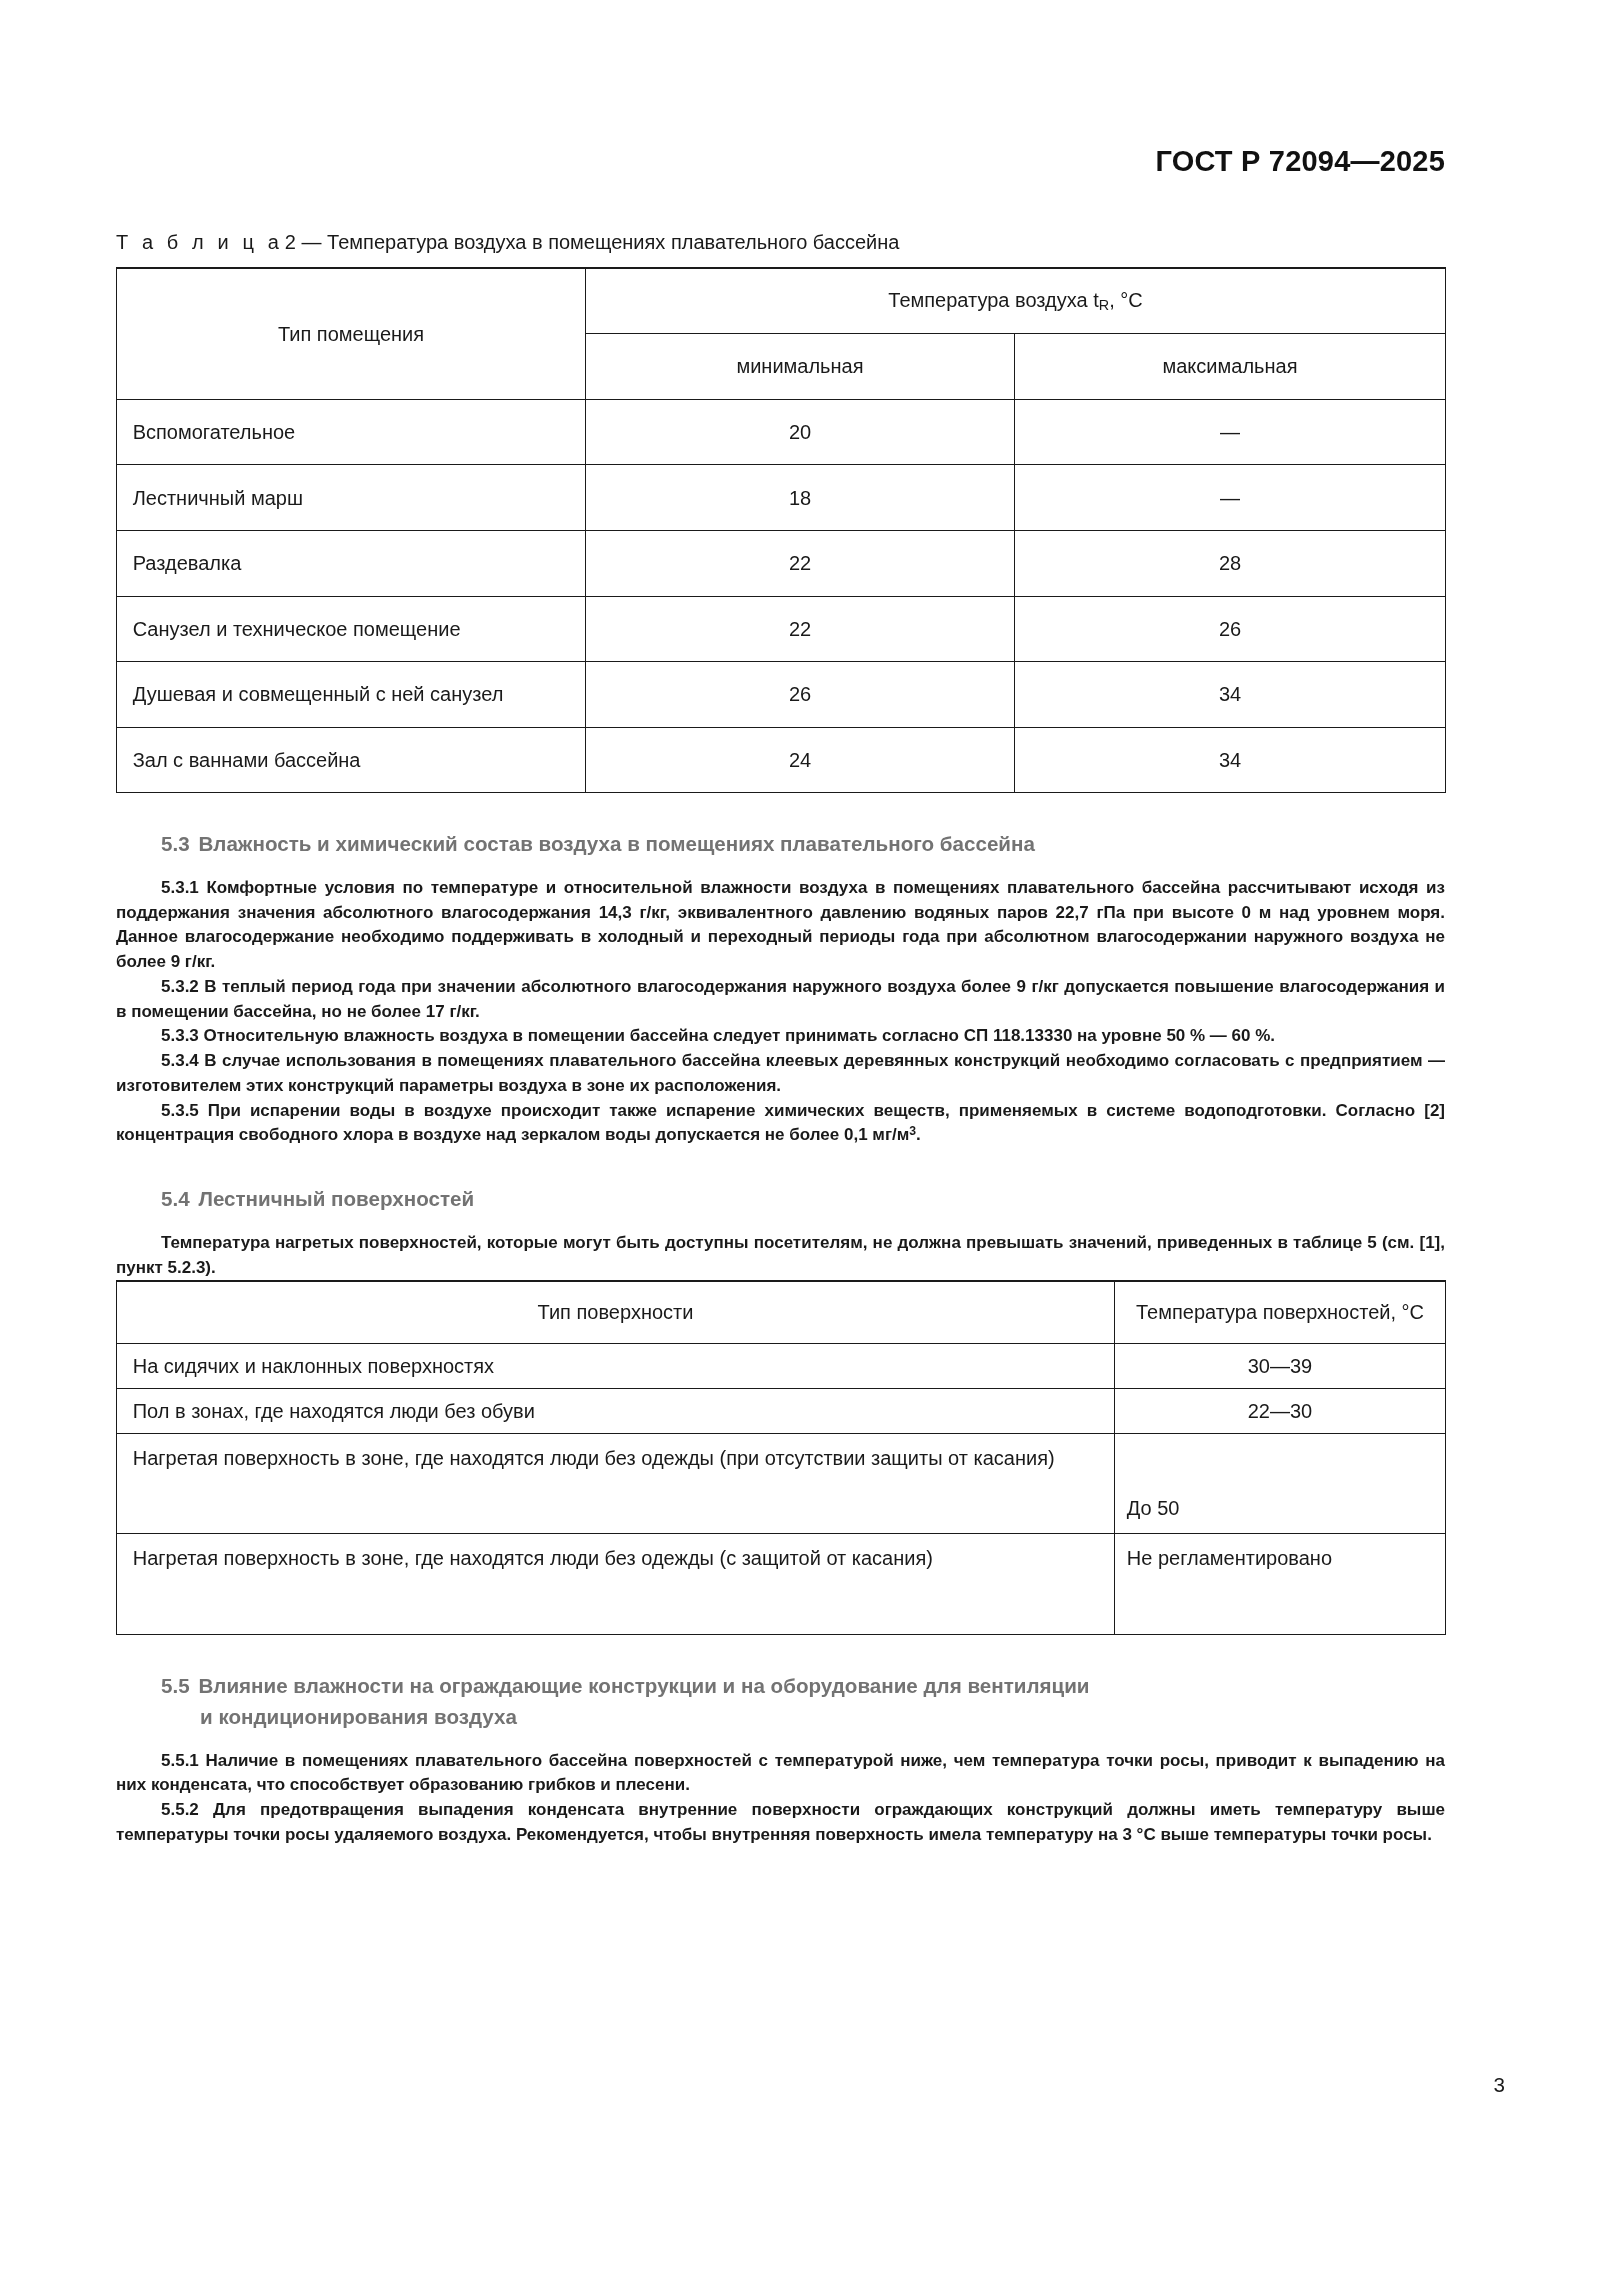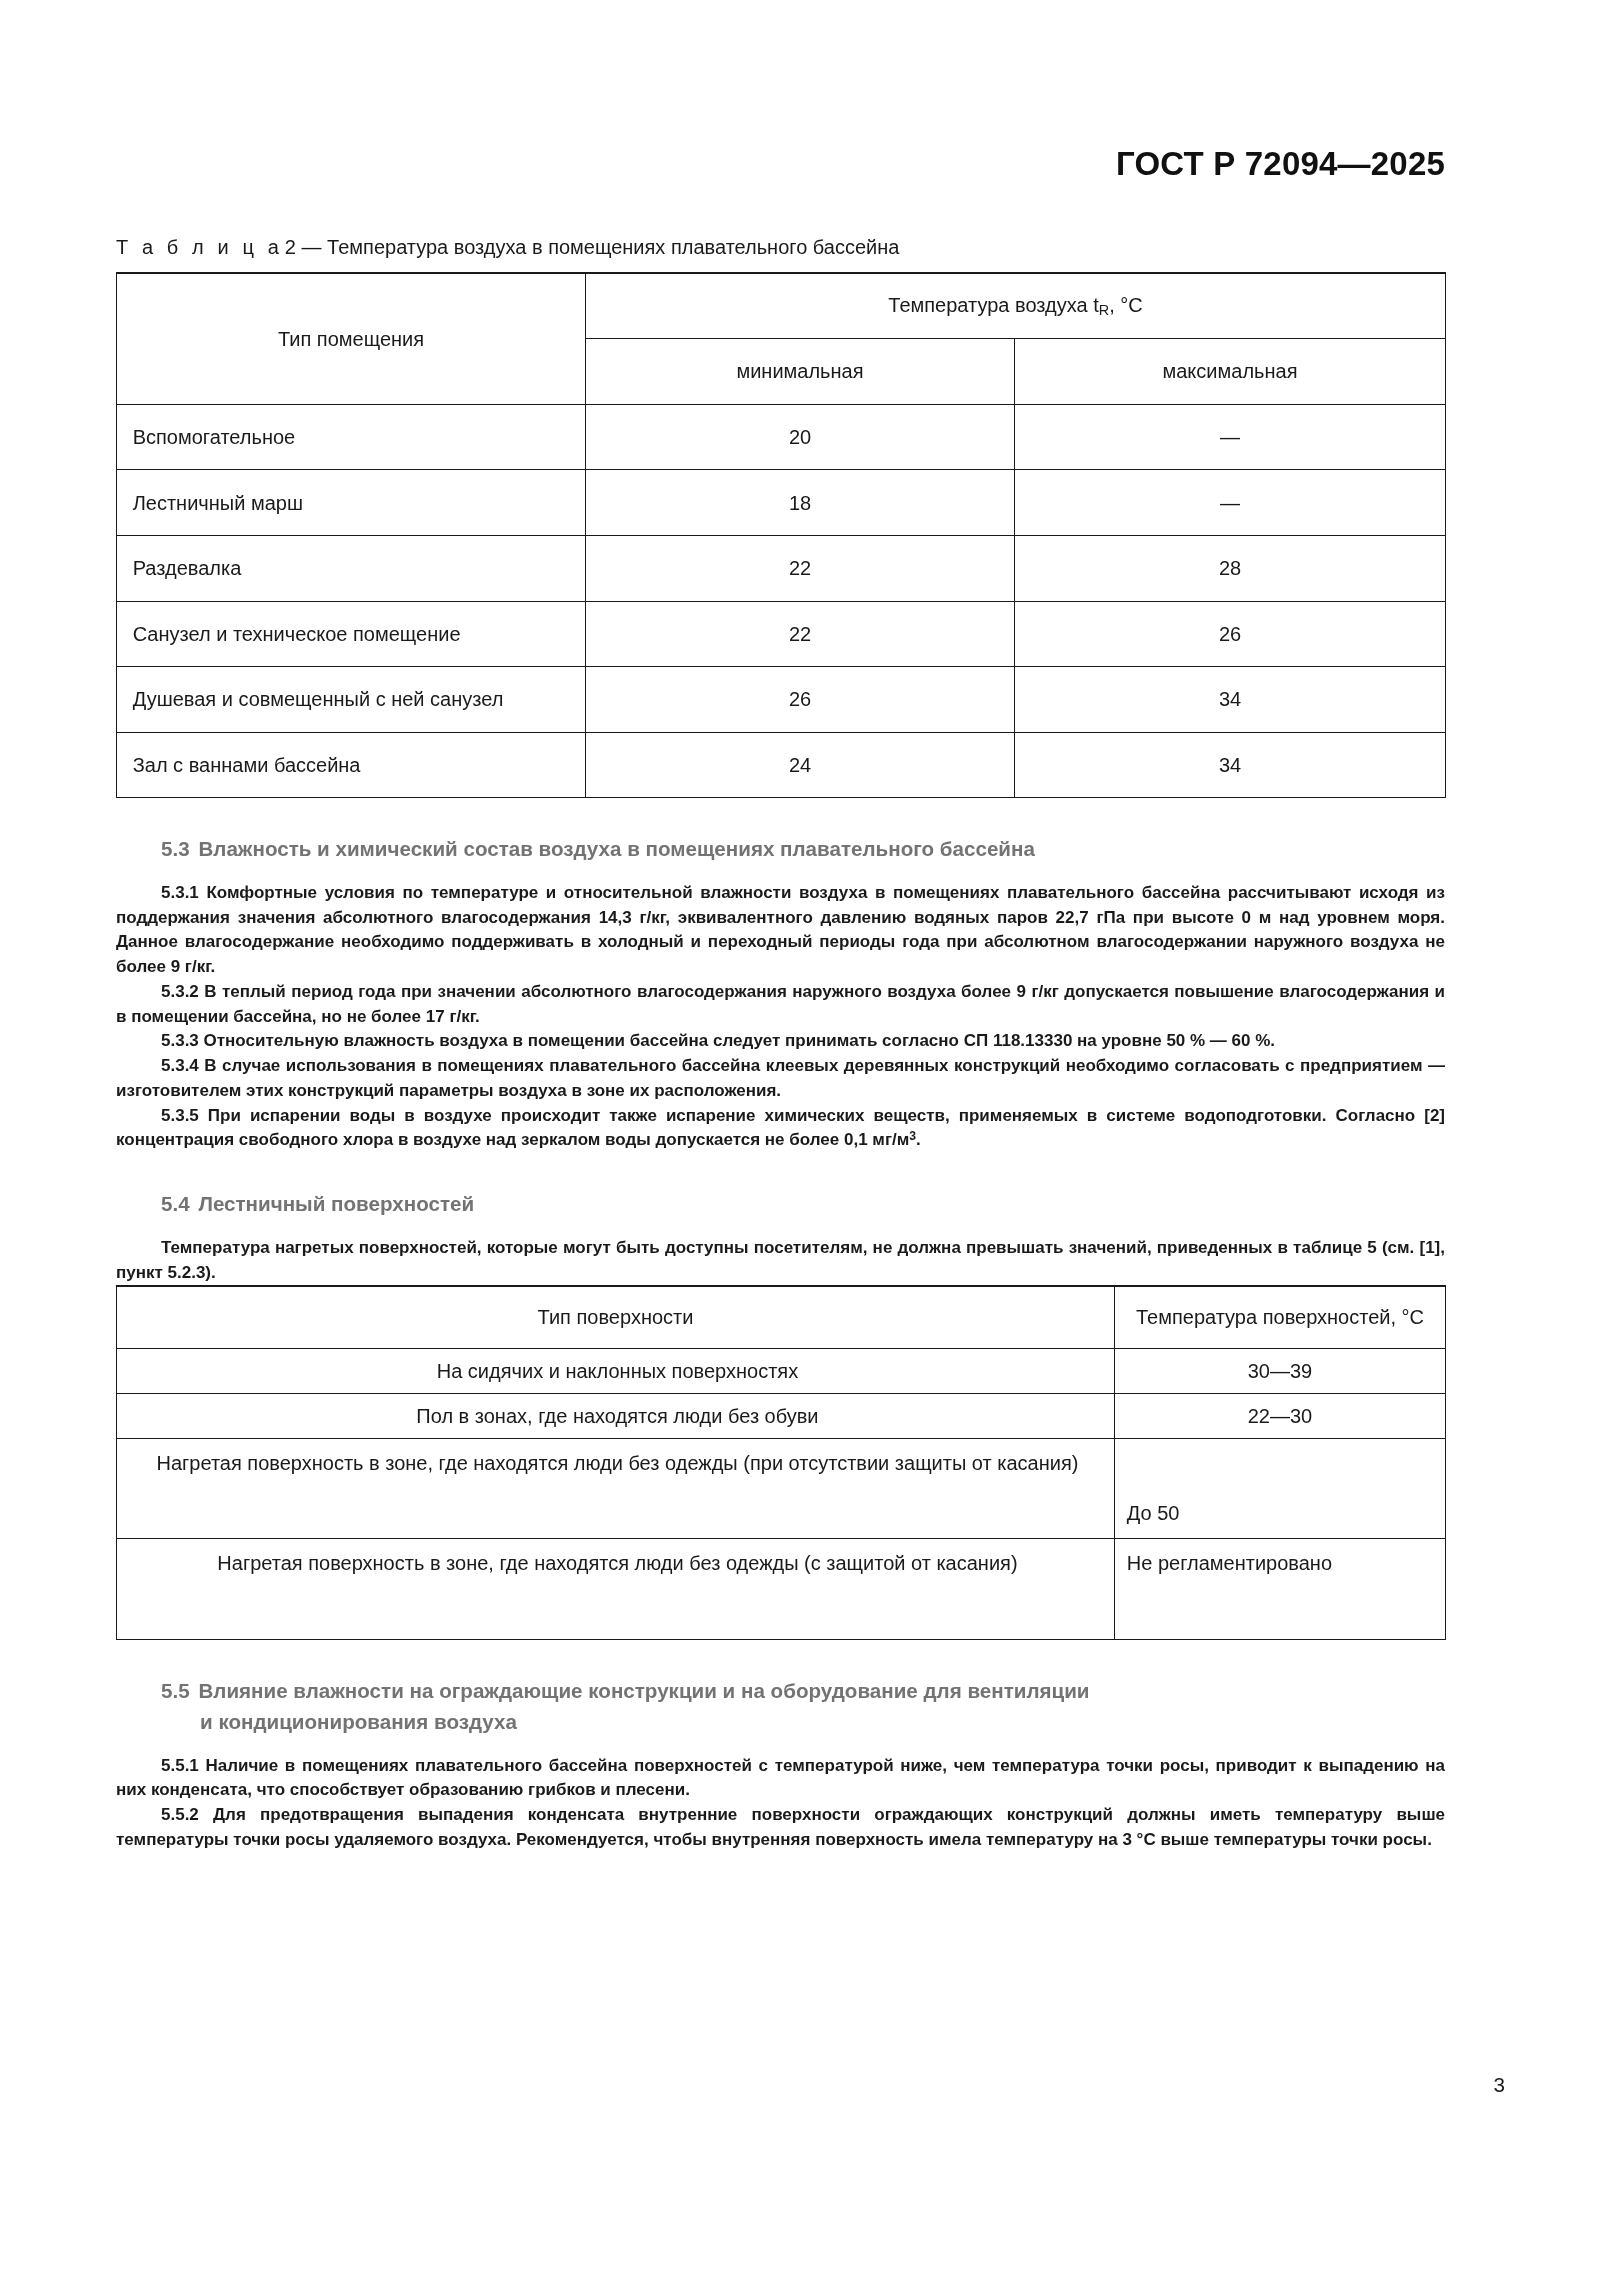--- a/index.html
+++ b/index.html
@@ -25,21 +25,21 @@
     position: absolute;
     left: 116px;
     top: 0;
     width: 1329px;
   }
 
   
   .doc-header {
     margin-top: 145px;
     text-align: right;
-    font-size: 33px;
+    font-size: 29px;
     font-weight: bold;
     letter-spacing: 0.2px;
     color: #111;
   }
 
   
   .table-caption {
     font-size: 20px;
     margin-top: 53px;
     margin-bottom: 12.7px;
@@ -76,21 +76,21 @@
   .t2 th.hgroup { text-align: center; height: 47px; }
   .t2 th.hleft   { text-align: center; }
   .t2 th.hsub    { text-align: center; height: 47px; }
   .t2 td.name { text-align: left; padding-left: 15.7px; height: 47px; }
   .t2 td.num  { text-align: center; }
 
   
   .t3 col.c1 { width: 998px; }
   .t3 col.c2 { width: 331px; }
   .t3 th.h { text-align: center; height: 43px; margin-top: 20px; }
-  .t3 td.name { text-align: center; padding-left: 15.7px; }
+  .t3 td.name { text-align: left; padding-left: 15.7px; }
   .t3 td.val  { text-align: center; }
   .t3 td.val-bottom { vertical-align: bottom; padding-bottom: 11.8px; }
   .t3 td.val-top { vertical-align: top; padding-top: 10.8px; }
   .t3 td.tall { height: 80px; vertical-align: top; padding-top: 10.8px; }
 
   
   h2.sect {
     font-size: 20.6px;
     font-weight: bold;
     margin: 0;

